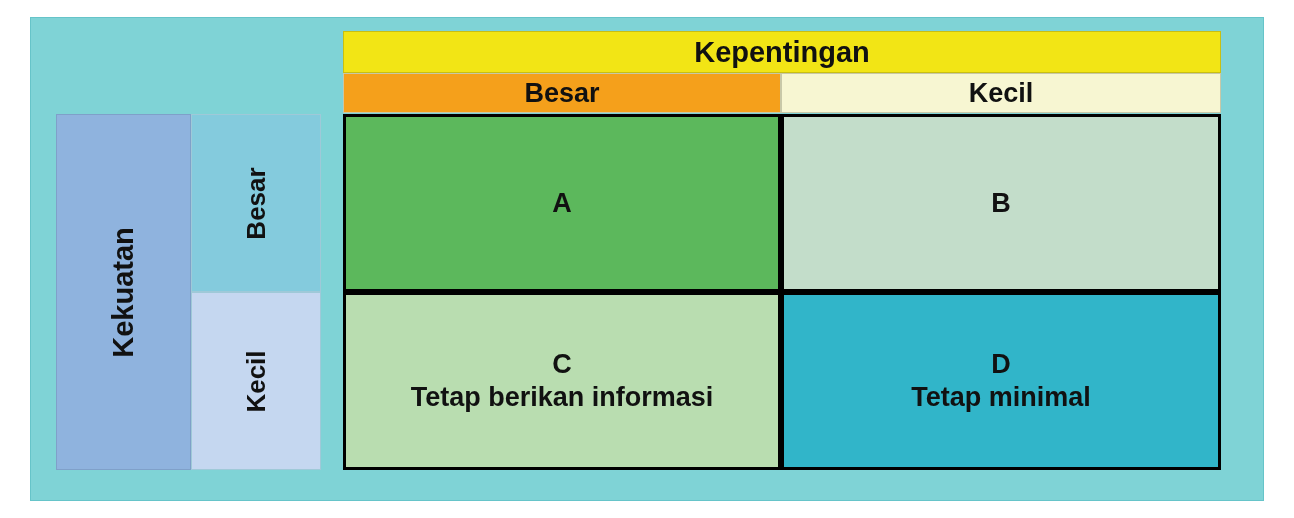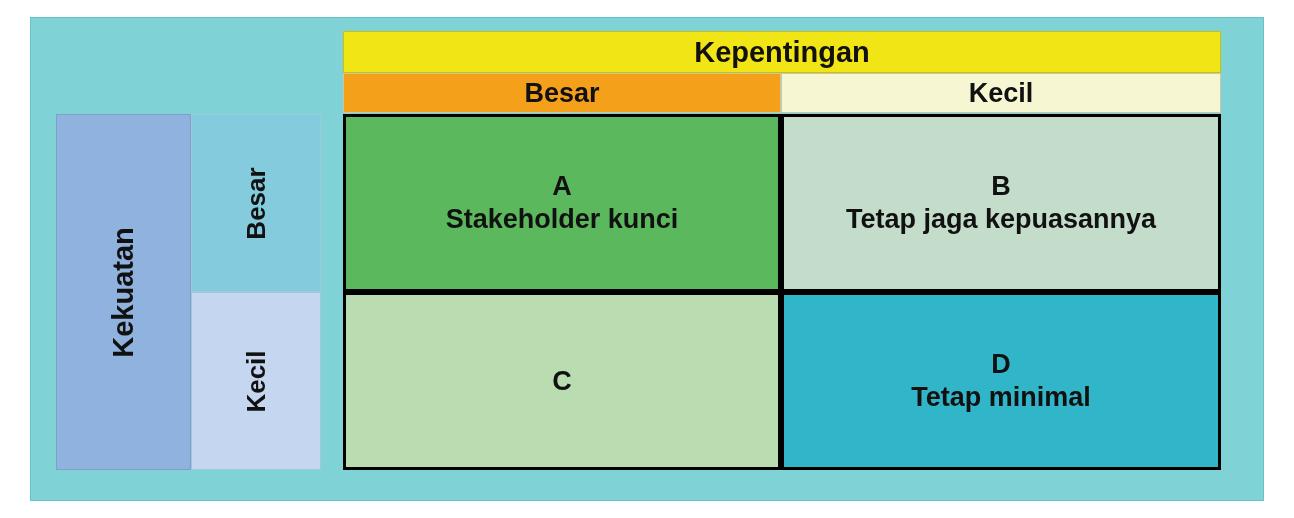--- a/index.html
+++ b/index.html
@@ -159,30 +159,29 @@
   <div class="row-sub besar">
     <span>Besar</span>
   </div>
 
   <div class="row-sub kecil">
     <span>Kecil</span>
   </div>
 
   <div class="cell a">
     <span class="cell-letter">A</span>
-    <span class="cell-text">Stakeholder kunci</span>
   </div>
 
   <div class="cell b">
     <span class="cell-letter">B</span>
-    <span class="cell-text">Tetap jaga kepuasannya</span>
   </div>
 
   <div class="cell c">
     <span class="cell-letter">C</span>
+    <span class="cell-text">Tetap berikan informasi</span>
   </div>
 
   <div class="cell d">
     <span class="cell-letter">D</span>
     <span class="cell-text">Tetap minimal</span>
   </div>
 
 </div>
 
 </body></html>

